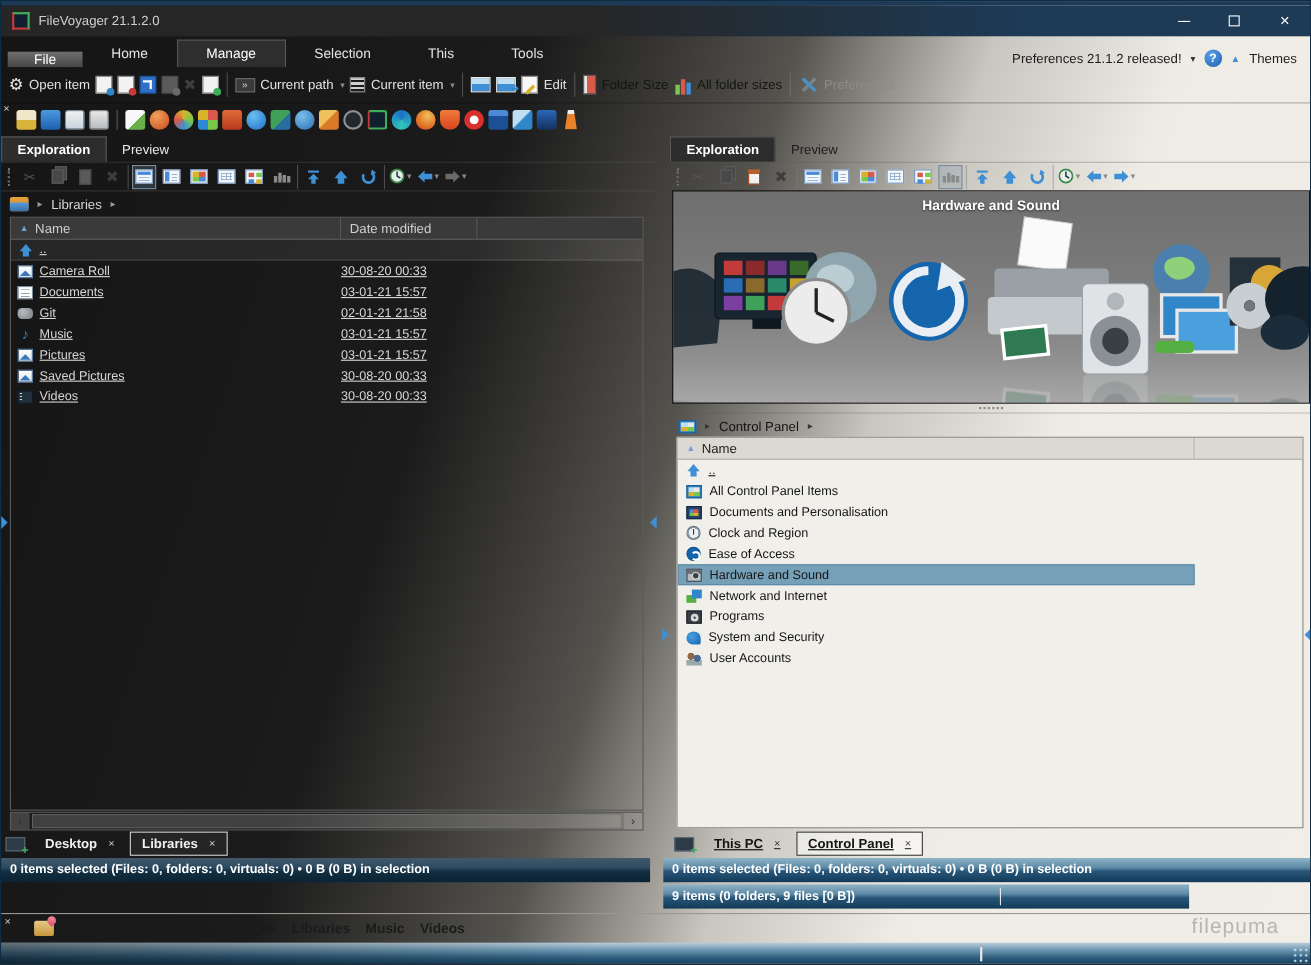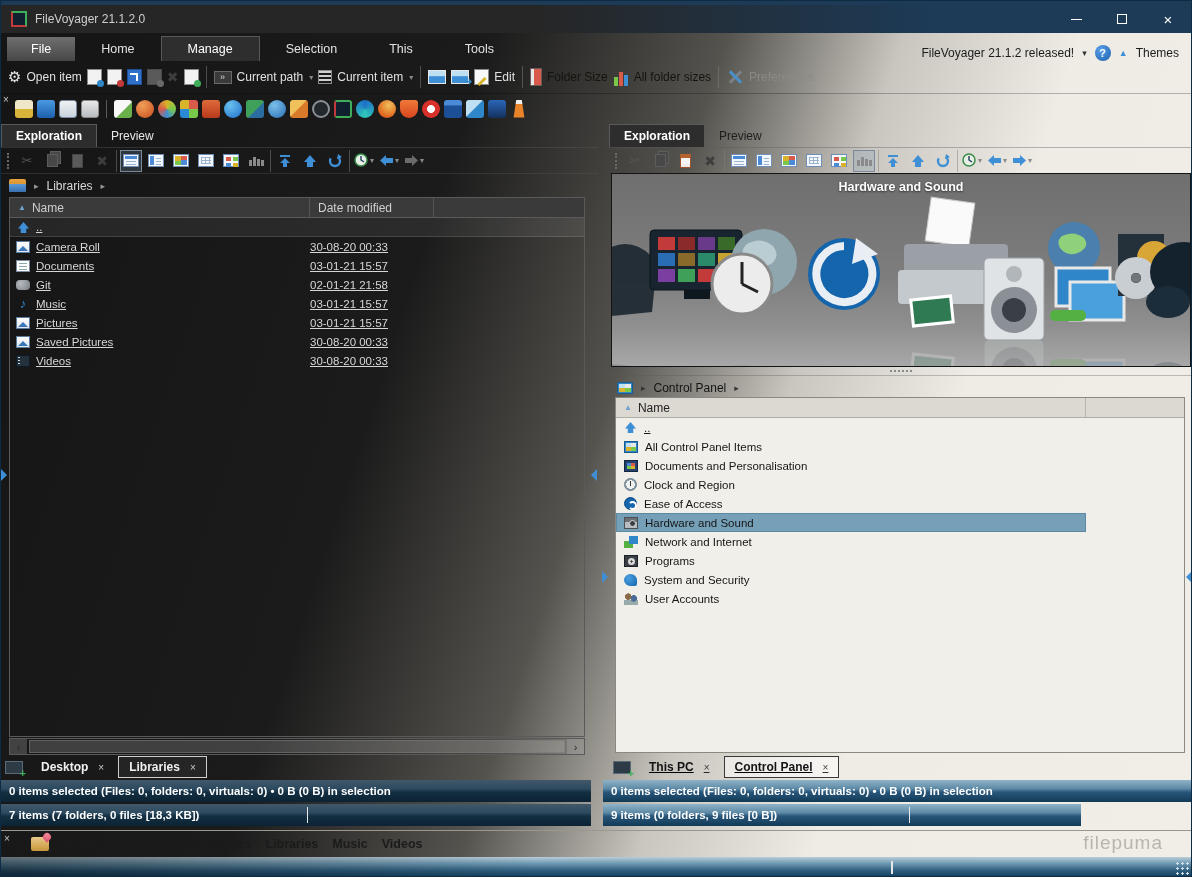--- a/index.html
+++ b/index.html
@@ -16,21 +16,21 @@
     border-top:4px solid #1d3a56; display:flex;align-items:center;color:#c9c9c9;}
   .fv-logo{width:16px;height:16px;margin:0 8px 0 10px;border:2px solid #3fae5a;border-left-color:#c23a3a;border-bottom-color:#c23a3a;background:#10202e;}
   .win-title{font-size:12px;color:#cfcfcf;}
   .win-ctrls{margin-left:auto;display:flex;align-items:center;height:100%;}
   .wbtn{width:46px;height:100%;display:flex;align-items:center;justify-content:center;color:#fff;font-size:15px;}
   .wbtn .sq{width:10px;height:10px;border:1px solid #fff;display:inline-block;}
   .wbtn .mn{width:11px;height:1px;background:#fff;display:inline-block;}
   
   .menubar{position:absolute;left:0;top:32px;width:100%;height:28px;display:flex;align-items:flex-end;}
   .mtab{padding:5px 26px;color:#e2e2e2;font-size:12.5px;}
-  .mtab.file{background:linear-gradient(#6f6f6f,#474747);color:#fff;margin-left:6px;padding:5px 24px;}
+  .mtab.file{background:linear-gradient(#6f6f6f,#474747);color:#fff;margin-left:6px;padding:0 24px;}
   .mtab.active{background:#2e2e2e;border:1px solid #585858;border-bottom:none;color:#fff;}
   .menu-right{margin-left:auto;display:flex;align-items:center;gap:8px;padding-right:12px;color:#1c1c1c;font-size:12px;}
   .help-ic{width:16px;height:16px;border-radius:50%;background:radial-gradient(circle at 35% 30%,#5aa0e8,#1d5fae);color:#fff;font-size:11px;font-weight:bold;display:flex;align-items:center;justify-content:center;}
   .caret{font-size:9px;color:#333;} .caret.blue{color:#3f8fd6;}
   
   .ribbon{position:absolute;left:0;top:60px;width:100%;height:33px;display:flex;align-items:center;border-bottom:1px solid rgba(0,0,0,.25);}
   .rgrp{display:flex;align-items:center;gap:5px;padding:0 7px;height:100%;}
   .rsep{width:1px;height:22px;background:rgba(128,128,128,.5);}
   .rlabel{color:#e0e0e0;font-size:12px;} .rlabel.dk{color:#14140f;} .rlabel.dim{color:#8b8b85;}
   .gear{color:#e8e8e8;font-size:15px;}
@@ -214,21 +214,21 @@
   </div>
 
   <div class="menubar">
     <span class="mtab file">File</span>
     <span class="mtab">Home</span>
     <span class="mtab active">Manage</span>
     <span class="mtab">Selection</span>
     <span class="mtab">This</span>
     <span class="mtab">Tools</span>
     <div class="menu-right">
-      <span>FileVoyager 21.1.2 released!</span>
+      <span>Preferences 21.1.2 released!</span>
       <span class="caret">▾</span>
       <span class="help-ic">?</span>
       <span class="caret blue">▲</span>
       <span>Themes</span>
     </div>
   </div>
 
   <div class="ribbon">
     <div class="rgrp">
       <span class="gear">⚙</span>
@@ -725,24 +725,20 @@
       </span>
     <span class="btab active">
         <span>Control Panel</span>
         <span class="x">×</span>
       </span>
   </div>
 
   <div class="sbar dark" style="left:0;top:779px;width:590px">
       <span>0 items selected (Files: 0, folders: 0, virtuals: 0) • 0 B (0 B) in selection</span>
     </div>
-  <div class="sbar dark" style="left:0;top:803px;width:590px">
-      <span>7 items (7 folders, 0 files [18,3 KB])</span>
-      <span class="vsep"></span>
-    </div>
   <div class="sbar" style="left:602px;top:779px;width:590px">
       <span>0 items selected (Files: 0, folders: 0, virtuals: 0) • 0 B (0 B) in selection</span>
     </div>
   <div class="sbar" style="left:602px;top:803px;width:478px">
       <span>9 items (0 folders, 9 files [0 B])</span>
       <span class="vsep"></span>
     </div>
 
   <div class="favbar">
     <span class="favclose">×</span>

